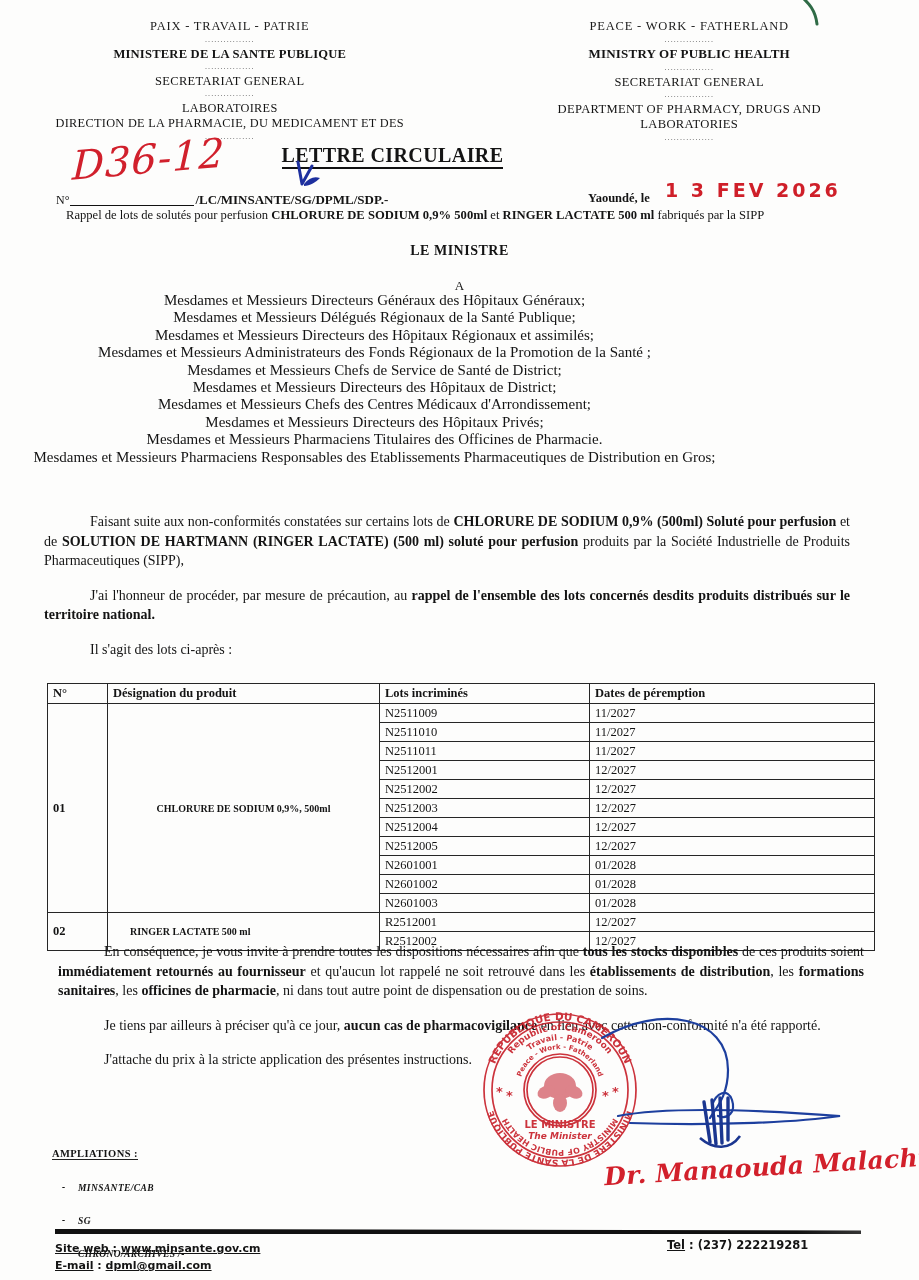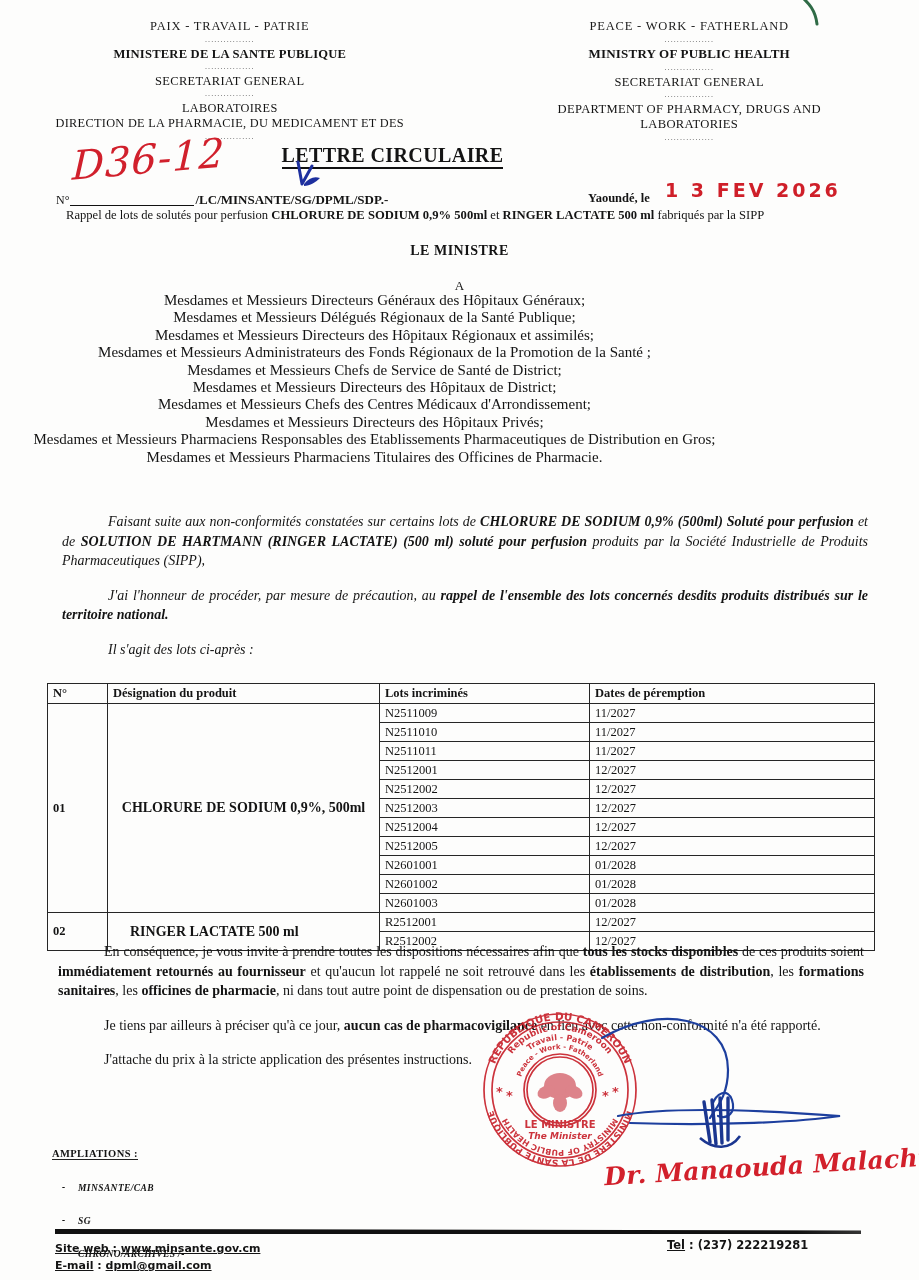--- a/index.html
+++ b/index.html
@@ -174,27 +174,26 @@
     width: 749px;
     text-align: center;
     font-size: 15px;
     line-height: 17.4px;
   }
   .addr-list div { white-space: nowrap; }
 
   
   .body-wrap {
     position: absolute;
-    left: 62px;
+    left: 44px;
     top: 512px;
     width: 806px;
     font-size: 14px;
     line-height: 19.5px;
     text-align: justify;
-    font-style: italic;
   }
   .para { margin-bottom: 15px; text-indent: 46px; }
   .para b { font-weight: bold; }
 
   
   .lot-table {
     position: absolute;
     left: 47px;
     top: 683px;
     width: 827px;
@@ -216,21 +215,21 @@
     height: 17px;
   }
   .col-no { width: 60px; }
   .col-des { width: 272px; }
   .col-lot { width: 210px; }
   .col-date { width: 285px; }
   .cell-no { font-weight: bold; vertical-align: top; padding-top: 2px; }
   .cell-des {
     font-weight: bold;
     text-align: center;
-    font-size: 14px;
+    font-size: 10px;
     vertical-align: middle;
   }
   .cell-des.left-al { text-align: left; padding-left: 22px; }
   .cell-lot, .cell-date { font-weight: normal; }
 
   
   .closing-wrap {
     position: absolute;
     left: 58px;
     top: 942px;
@@ -398,22 +397,22 @@
 
   <div class="addr-list">
     <div>Mesdames et Messieurs Directeurs Généraux des Hôpitaux Généraux;</div>
     <div>Mesdames et Messieurs Délégués Régionaux de la Santé Publique;</div>
     <div>Mesdames et Messieurs Directeurs des Hôpitaux Régionaux et assimilés;</div>
     <div>Mesdames et Messieurs Administrateurs des Fonds Régionaux de la Promotion de la Santé ;</div>
     <div>Mesdames et Messieurs Chefs de Service de Santé de District;</div>
     <div>Mesdames et Messieurs Directeurs des Hôpitaux de District;</div>
     <div>Mesdames et Messieurs Chefs des Centres Médicaux d'Arrondissement;</div>
     <div>Mesdames et Messieurs Directeurs des Hôpitaux Privés;</div>
+    <div>Mesdames et Messieurs Pharmaciens Titulaires des Officines de Pharmacie.</div>
     <div>Mesdames et Messieurs Pharmaciens Responsables des Etablissements Pharmaceutiques de Distribution en Gros;</div>
-    <div>Mesdames et Messieurs Pharmaciens Titulaires des Officines de Pharmacie.</div>
   </div>
 
   <div class="body-wrap">
     <div class="para"><span>Faisant suite aux non-conformités constatées sur certains lots de </span><b>CHLORURE DE SODIUM 0,9% (500ml) Soluté pour perfusion</b><span> et de </span><b>SOLUTION DE HARTMANN (RINGER LACTATE) (500 ml) soluté pour perfusion</b><span> produits par la Société Industrielle de Produits Pharmaceutiques (SIPP),</span></div>
 
     <div class="para"><span>J'ai l'honneur de procéder, par mesure de précaution, au </span><b>rappel de l'ensemble des lots concernés desdits produits distribués sur le territoire national.</b></div>
 
     <div class="para">Il s'agit des lots ci-après :</div>
   </div>
 

